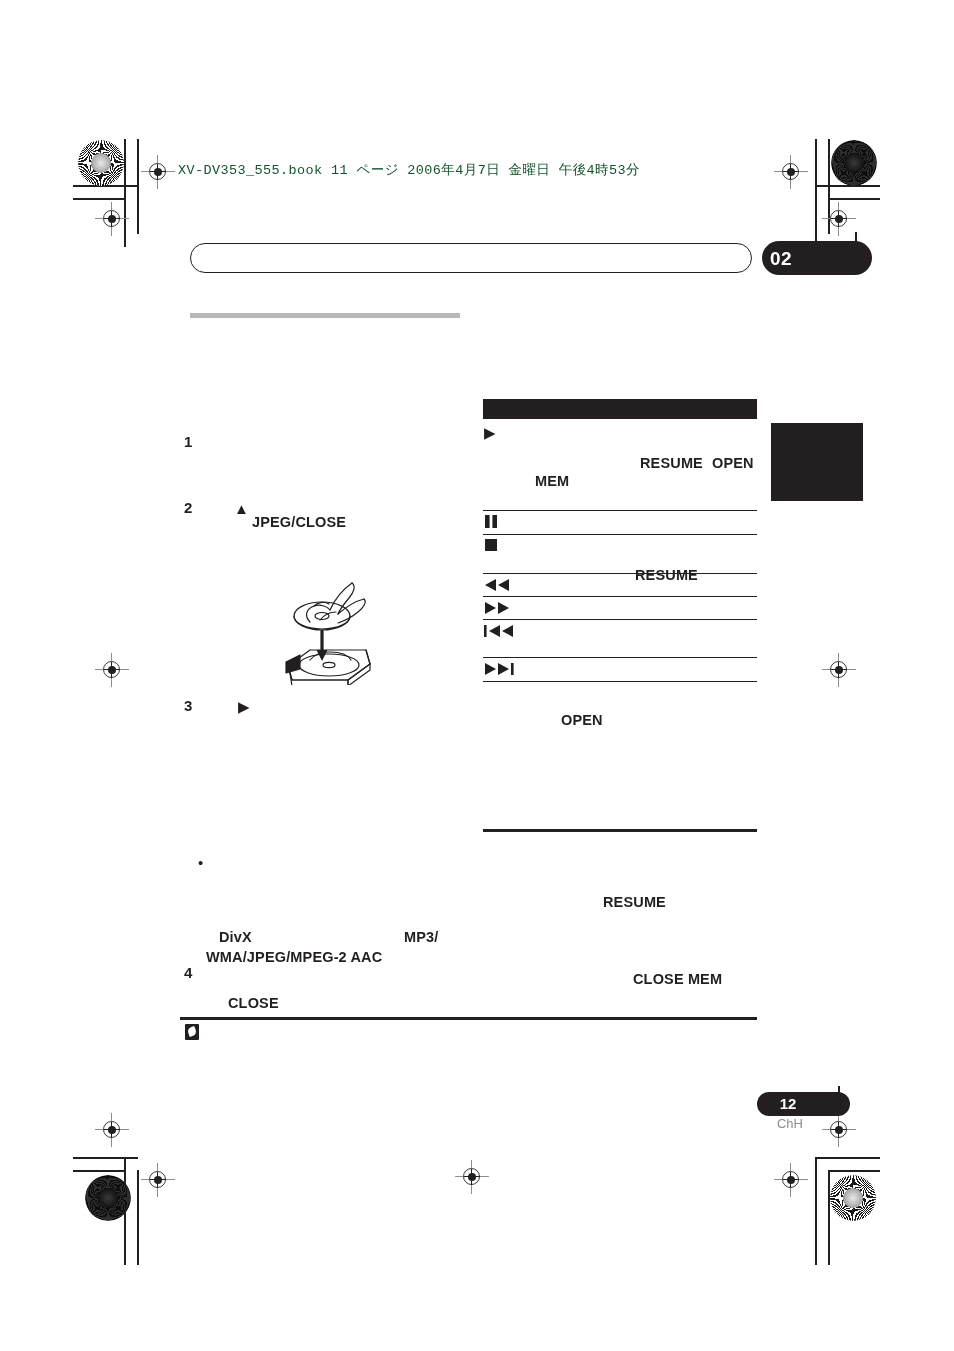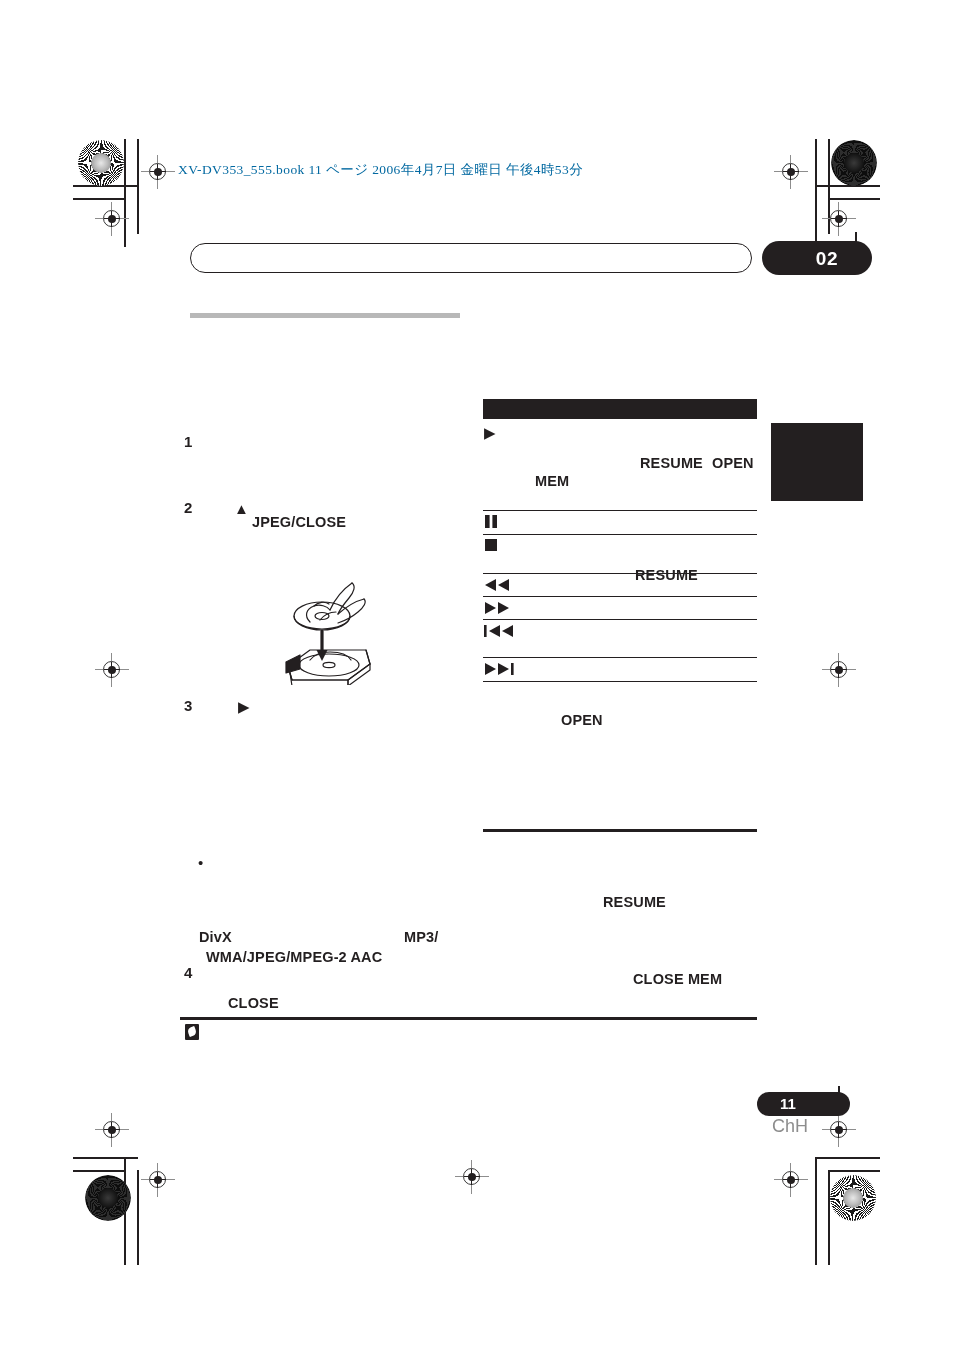--- a/index.html
+++ b/index.html
@@ -3,21 +3,21 @@
 <meta charset="utf-8">
 <style>
   html,body{margin:0;padding:0;background:#ffffff;}
   body{width:954px;height:1351px;position:relative;overflow:hidden;
        font-family:"Liberation Sans","DejaVu Sans",sans-serif;color:#231f20;}
 
   .abs{position:absolute;}
 
   
   .filehdr{left:178px;top:161px;font-size:13.5px;letter-spacing:.4px;
-           color:#0369a1;white-space:nowrap;font-family:Liberation Serif, serif;}
+           color:#14532d;white-space:nowrap;font-family:Liberation Mono, monospace;}
 
   
   .trim{background:#231f20;}
   .vtrim{width:1.5px;}
   .htrim{height:1.5px;}
 
   
   .reg{width:34px;height:34px;}
   .reg .ring{position:absolute;left:8px;top:8px;width:17px;height:17px;
              border:1.4px solid #3a3a3a;border-radius:50%;box-sizing:border-box;background:#fff;}
@@ -34,21 +34,21 @@
      background:repeating-conic-gradient(#1a1a1a 0deg 2.2deg, #ffffff 2.2deg 4.4deg);}
   .burst .hub{position:absolute;left:13px;top:13px;width:20px;height:20px;border-radius:50%;
      background:radial-gradient(circle,#e8e8e8 0%,#bdbdbd 45%,#7d7d7d 100%);}
   .burst.solid .rays{background:repeating-conic-gradient(#0d0d0d 0deg 1.4deg,#2e2e2e 1.4deg 2.8deg);}
   .burst.solid .hub{background:radial-gradient(circle,#3a3a3a 0%,#111 70%);}
 
   
   .hdr-pill{left:190px;top:243px;width:562px;height:30px;border:1.6px solid #231f20;
             border-radius:15px;box-sizing:border-box;background:#fff;}
   .chap-pill{left:762px;top:241px;width:110px;height:34px;border-radius:17px;background:#231f20;}
-  .chap-num{left:796px;top:248px;width:42px;text-align:right;color:#fff;
+  .chap-num{left:770px;top:248px;width:42px;text-align:left;color:#fff;
             font-size:19px;font-weight:bold;letter-spacing:.5px;}
 
   .gray-rule{left:190px;top:313px;width:270px;height:5px;background:#b8b8b8;}
 
   
   .side-tab{left:771px;top:423px;width:92px;height:78px;background:#231f20;}
 
   
   .b{font-weight:bold;font-size:14.5px;letter-spacing:.15px;white-space:nowrap;margin-top:14px;}
   .stepnum{font-weight:bold;font-size:15px;}
@@ -63,21 +63,21 @@
 
   
   .noterule{left:180px;top:1017px;width:577px;height:2.6px;background:#231f20;}
   .noteicon{left:185px;top:1024px;width:14px;height:16px;background:#231f20;border-radius:1px;}
   .noteicon .pen{position:absolute;left:3px;top:3px;width:8px;height:9px;background:#fff;
                  border-radius:55% 10% 55% 10%;transform:rotate(-20deg);}
 
   
   .pg-pill{left:757px;top:1092px;width:93px;height:24px;border-radius:12px;background:#231f20;}
   .pg-num{left:757px;top:1095px;width:62px;text-align:center;color:#fff;font-size:15px;font-weight:bold;}
-  .pg-lang{left:760px;top:1116px;width:60px;text-align:center;color:#8d8d8d;font-size:18px;}
+  .pg-lang{left:760px;top:1116px;width:60px;text-align:center;color:#8d8d8d;font-size:13px;}
 
   .bullet{font-size:15px;line-height:1;}
 </style>
 </head>
 <body>
 
 <div class="abs trim vtrim" style="left:124px;top:139px;height:108px;"></div>
 <div class="abs trim vtrim" style="left:137px;top:139px;height:95px;"></div>
 <div class="abs trim htrim" style="left:73px;top:185px;width:65px;"></div>
 <div class="abs trim htrim" style="left:73px;top:198px;width:52px;"></div>
@@ -255,21 +255,21 @@
 
       <path d="M16 97 L30 90 L30 104 L16 108 Z" fill="#231f20" stroke="#231f20"></path>
     </g>
   </svg>
 </div>
 
 <div class="abs stepnum" style="left:184px;top:697px;">3</div>
 <div class="abs glyph" style="left:238px;top:699px;">▶</div>
 
 <div class="abs bullet" style="left:198px;top:855px;">•</div>
-<div class="abs b" style="left:199px;top:915px;">DivX</div>
+<div class="abs b" style="left:219px;top:915px;">DivX</div>
 <div class="abs b" style="left:404px;top:915px;">MP3/</div>
 <div class="abs b" style="left:206px;top:935px;">WMA/JPEG/MPEG-2 AAC</div>
 
 <div class="abs stepnum" style="left:184px;top:964px;">4</div>
 <div class="abs b" style="left:228px;top:981px;">CLOSE</div>
 
 <div class="abs noterule"></div>
 <div class="abs noteicon">
     <div class="pen"></div>
   </div>
@@ -338,15 +338,15 @@
 </div>
 <div class="abs rowline" style="top:681px;"></div>
 
 <div class="abs b" style="left:561px;top:698px;">OPEN</div>
 
 <div class="abs thickline" style="top:829px;"></div>
 <div class="abs b" style="left:603px;top:880px;">RESUME</div>
 <div class="abs b" style="left:633px;top:957px;">CLOSE MEM</div>
 
 <div class="abs pg-pill"></div>
-<div class="abs pg-num">11</div>
+<div class="abs pg-num">12</div>
 <div class="abs pg-lang">ChH</div>
 <div class="abs trim vtrim" style="left:838px;top:1086px;height:28px;background:#231f20;"></div>
 
 </body></html>

